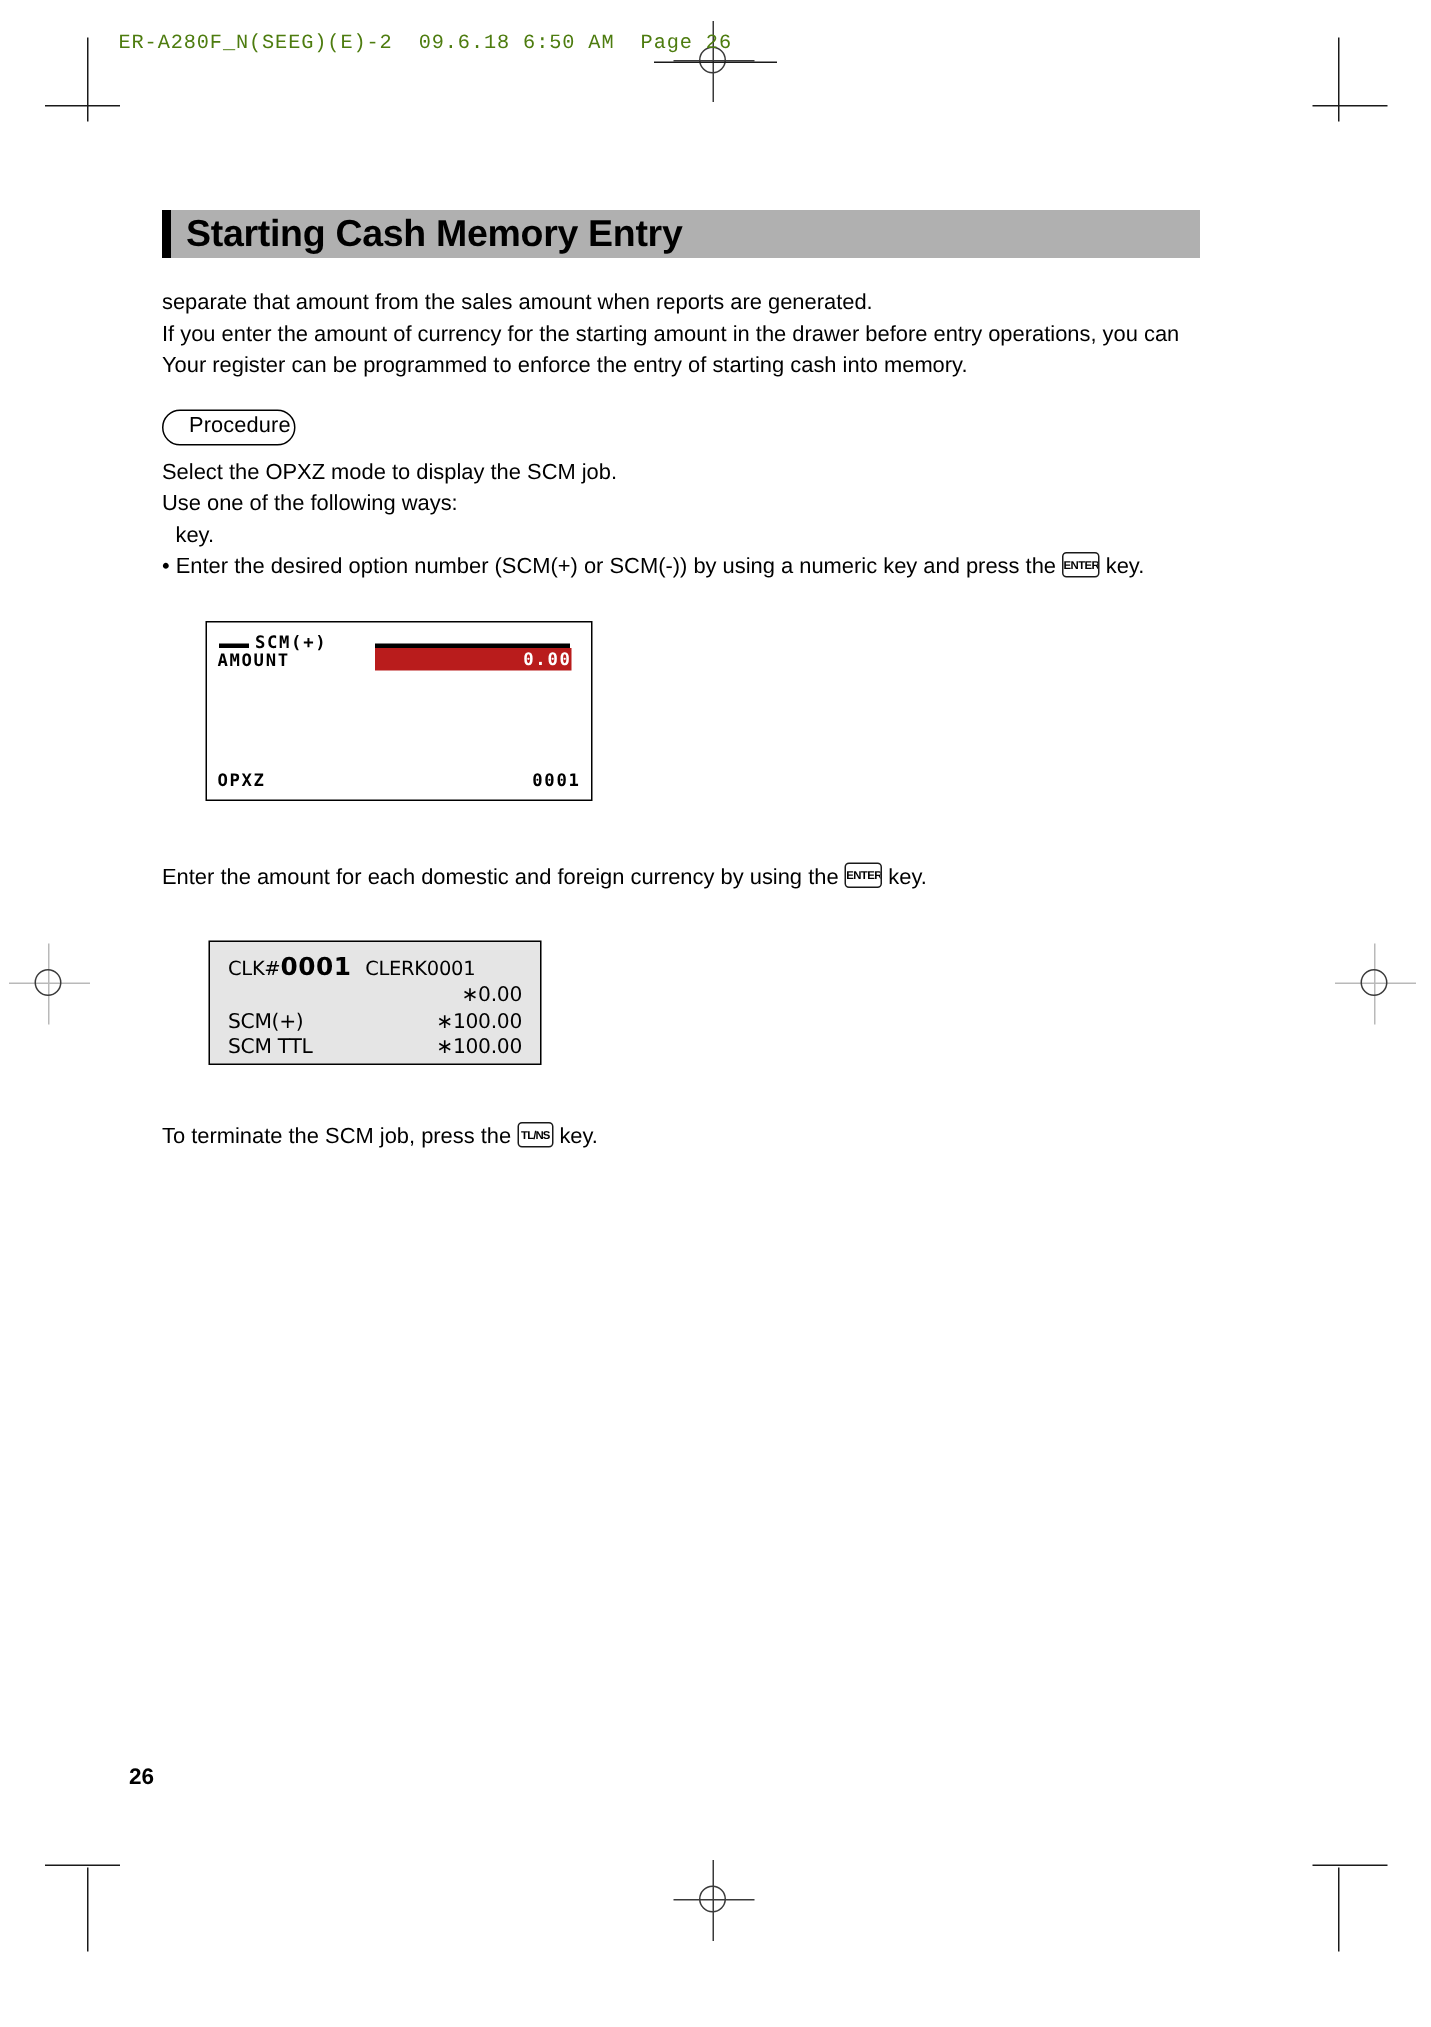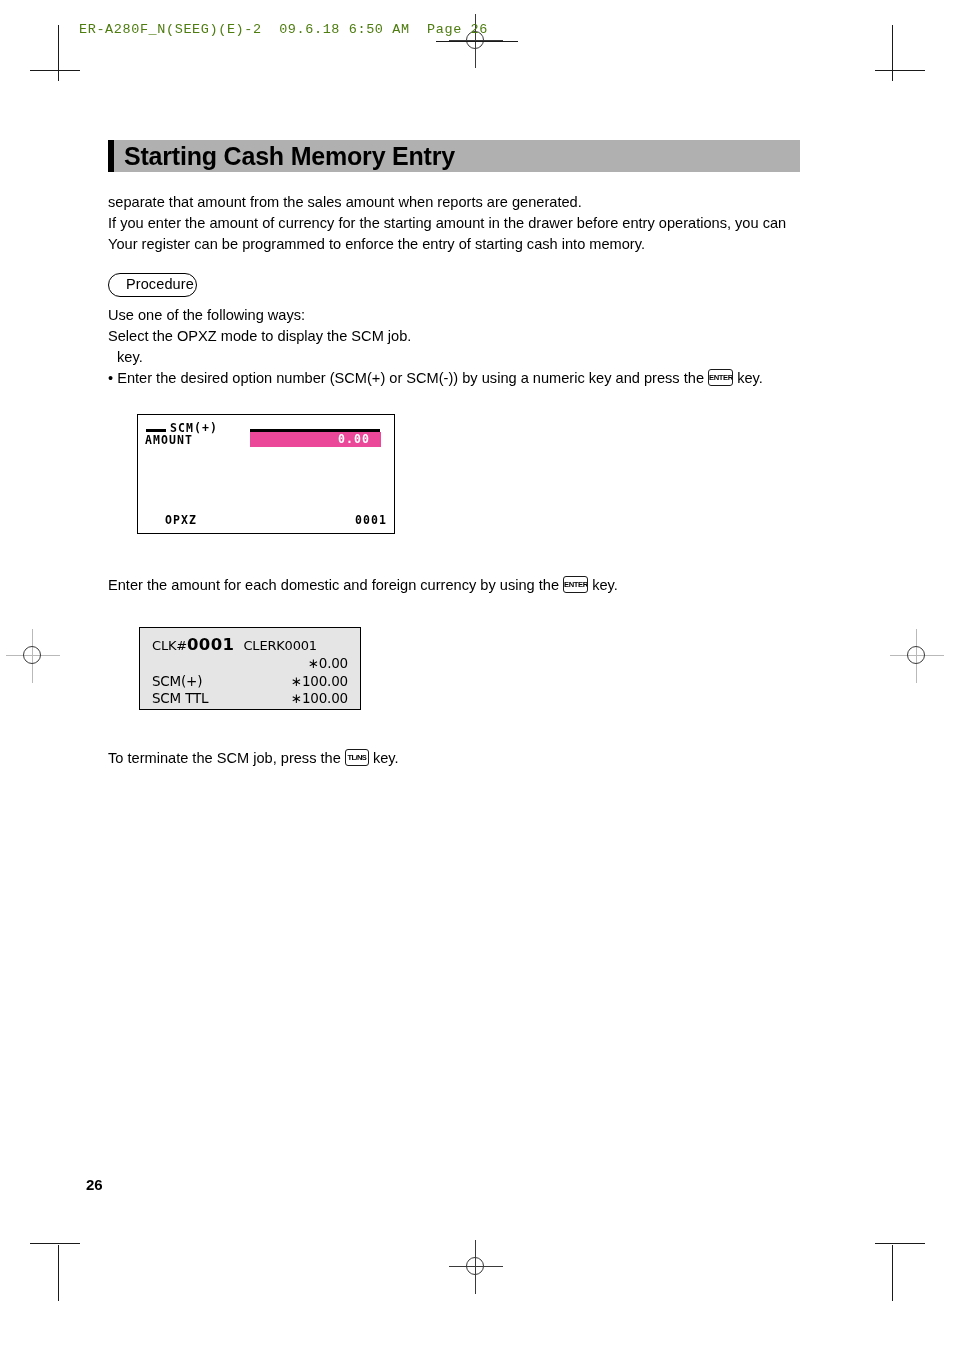--- a/index.html
+++ b/index.html
@@ -213,32 +213,32 @@
     height: 2.5px;
     background: #000;
   }
   .lcd-label { left: 7px; top: 18px; }
   .lcd-field {
     position: absolute;
     left: 112px;
     top: 17px;
     width: 131px;
     height: 15px;
-    background: #ec4899;
+    background: #b91c1c;
     color: #fff;
     text-align: right;
     font-size: 11.5px;
     letter-spacing: 1.1px;
     line-height: 15px;
     box-sizing: border-box;
-    padding-right: 11px;
+    padding-right: 0;
     font-family: "DejaVu Sans Mono", monospace;
     font-weight: bold;
   }
-  .lcd-mode { left: 7px; bottom: 6px; top: auto; margin-left: 20px; }
+  .lcd-mode { left: 7px; bottom: 6px; top: auto; }
   .lcd-num  { right: 7px; bottom: 6px; top: auto; left: auto; }
 
   #note-enter { left: 108px; top: 575px; width: 700px; }
 
   
   .receipt {
     position: absolute;
     left: 139px;
     top: 627px;
     width: 222px;
@@ -339,22 +339,22 @@
 
   <div class="para" id="intro">
     <div class="line">separate that amount from the sales amount when reports are generated.</div>
     <div class="line">If you enter the amount of currency for the starting amount in the drawer before entry operations, you can</div>
     <div class="line">Your register can be programmed to enforce the entry of starting cash into memory.</div>
   </div>
 
   <div class="pill">Procedure</div>
 
   <div class="para" id="steps">
+    <div class="line">Select the OPXZ mode to display the SCM job.</div>
     <div class="line">Use one of the following ways:</div>
-    <div class="line">Select the OPXZ mode to display the SCM job.</div>
     <div class="bullet-line indent">key.</div>
     <div class="bullet-line">
       <span>• Enter the desired option number (SCM(+) or SCM(-)) by using a numeric key and press the</span>
       <span class="keycap enter">ENTER</span>
       <span>key.</span>
     </div>
   </div>
 
   <div class="lcd">
     <div class="lcd-dash-left"></div>

